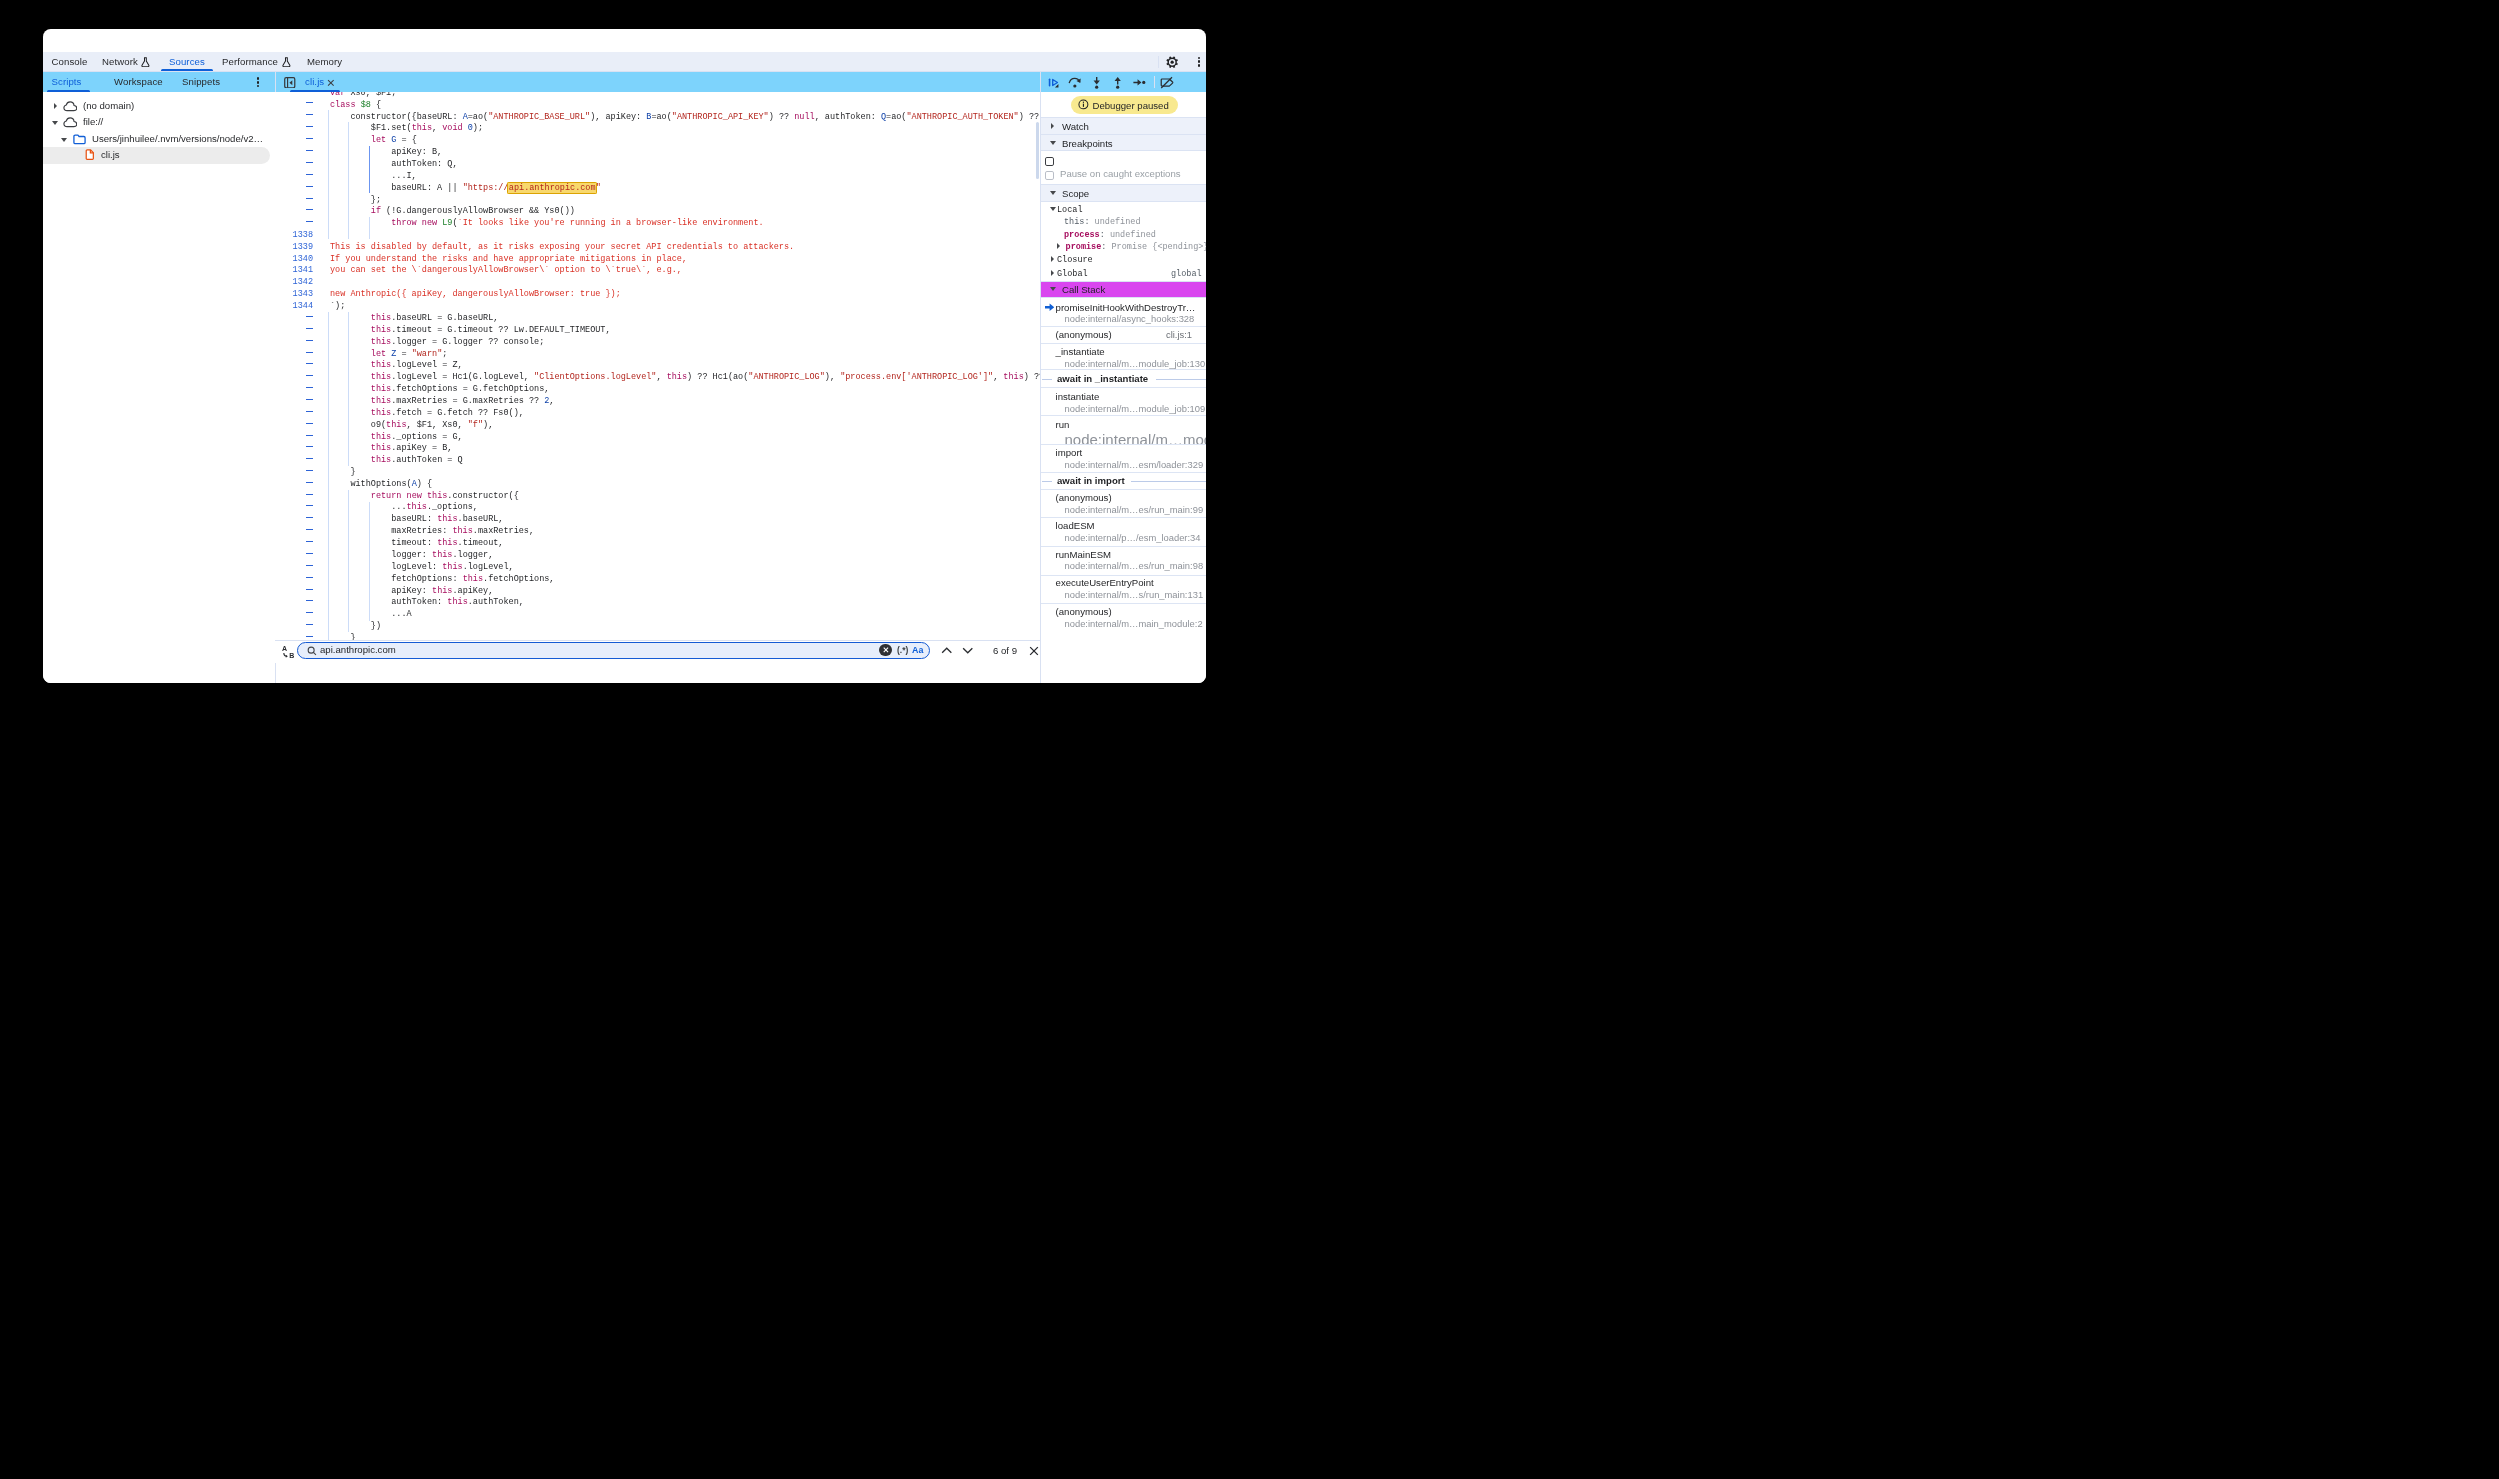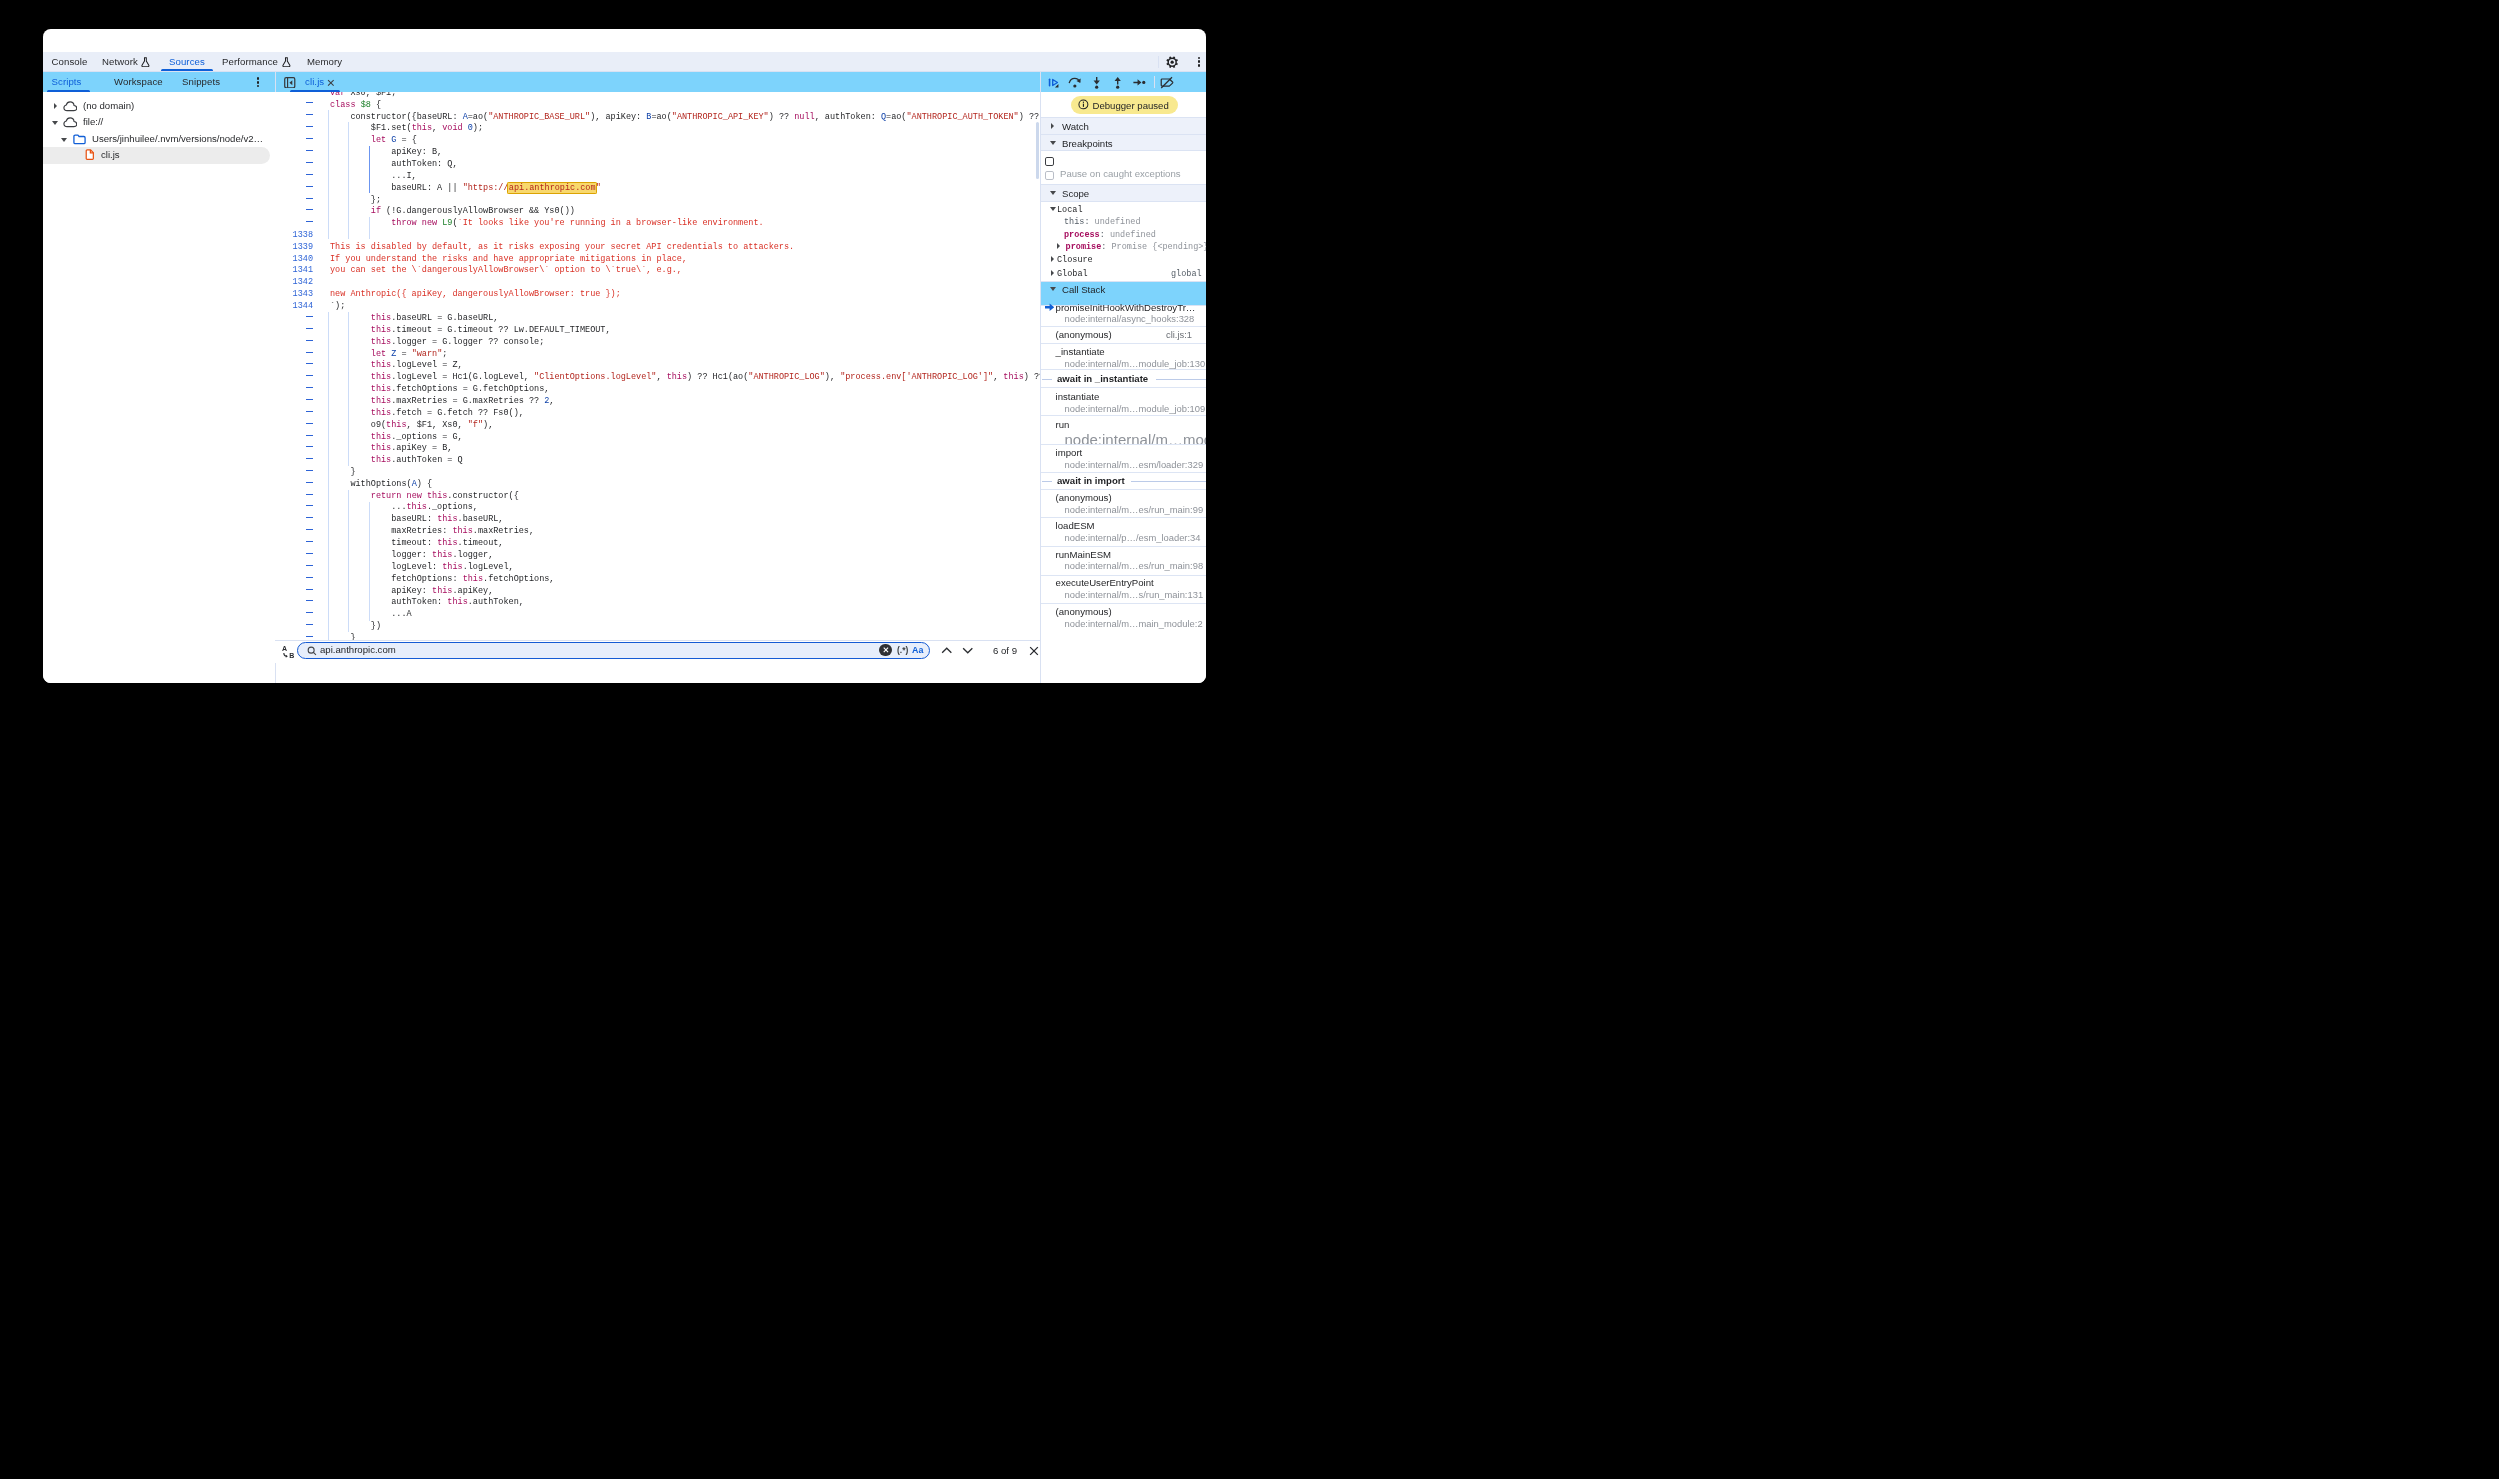--- a/index.html
+++ b/index.html
@@ -291,21 +291,21 @@
       <div style="position:absolute;left:16px;top:113px;font-family:'Liberation Mono',monospace;font-size:8.5px;color:#1f2023;">Local</div>
     <div style="position:absolute;left:23px;top:125px;font-family:'Liberation Mono',monospace;font-size:8.5px;"><span style="color:#545d66;">this: </span><span style="color:#8e9299;">undefined</span></div>
     <div style="position:absolute;left:23px;top:138px;font-family:'Liberation Mono',monospace;font-size:8.5px;"><span style="color:#a60d5e;font-weight:700;">process</span><span style="color:#545d66;">: </span><span style="color:#8e9299;">undefined</span></div>
     <div style="position:absolute;left:16px;top:151px;width:0;height:0;border-left:3.8px solid #46484b;border-top:3.5px solid transparent;border-bottom:3.5px solid transparent;"></div>
       <div style="position:absolute;left:24.6px;top:150px;white-space:nowrap;font-family:'Liberation Mono',monospace;font-size:8.5px;"><span style="color:#a60d5e;font-weight:700;">promise</span><span style="color:#545d66;">: </span><span style="color:#8e9299;">Promise&nbsp;{&lt;pending&gt;}</span></div>
     <div style="position:absolute;left:10px;top:164px;width:0;height:0;border-left:3.8px solid #46484b;border-top:3.5px solid transparent;border-bottom:3.5px solid transparent;"></div>
       <div style="position:absolute;left:16px;top:163px;font-family:'Liberation Mono',monospace;font-size:8.5px;color:#1f2023;">Closure</div>
     <div style="position:absolute;left:10px;top:178px;width:0;height:0;border-left:3.8px solid #46484b;border-top:3.5px solid transparent;border-bottom:3.5px solid transparent;"></div>
       <div style="position:absolute;left:16px;top:177px;font-family:'Liberation Mono',monospace;font-size:8.5px;color:#1f2023;">Global</div>
       <div style="position:absolute;left:130px;top:177px;font-family:'Liberation Mono',monospace;font-size:8.5px;color:#545d66;">global</div>
-    <div style="position:absolute;left:0;top:189px;width:100%;height:25px;background:#7dd3fc;border-top:0.8px solid #dbe3f3;border-bottom:0.8px solid #dbe3f3;">
+    <div style="position:absolute;left:0;top:189px;width:100%;height:17px;background:#d946ef;border-top:0.8px solid #dbe3f3;border-bottom:0.8px solid #dbe3f3;">
         <div style="position:absolute;left:8.9px;top:5.4px;width:0;height:0;border-top:4.2px solid #46484b;border-left:3.5px solid transparent;border-right:3.5px solid transparent;"></div>
         <span style="position:absolute;left:21px;top:0;height:15.4px;line-height:15.4px;font-size:9.6px;color:#1f2023;">Call Stack</span>
       </div>
     <svg style="position:absolute;left:3.8px;top:211px;" width="9.2" height="8.5" viewBox="0 0 12 11">
         <path d="M0 4h6V0.5L12 5.5 6 10.5V7H0z" fill="#1160d4"></path>
       </svg>
     <div style="position:absolute;left:14.6px;top:210px;font-size:9.6px;color:#1f2023;white-space:nowrap;">promiseInitHookWithDestroyTr…</div>
     <div style="position:absolute;left:23.5px;top:221px;font-size:9.4px;color:#8e9299;white-space:nowrap;">node:internal/async_hooks:328</div>
     <div style="position:absolute;left:14.6px;top:254px;font-size:9.6px;color:#1f2023;white-space:nowrap;">_instantiate</div>
     <div style="position:absolute;left:23.5px;top:266px;font-size:9.4px;color:#8e9299;white-space:nowrap;">node:internal/m…module_job:130</div>

